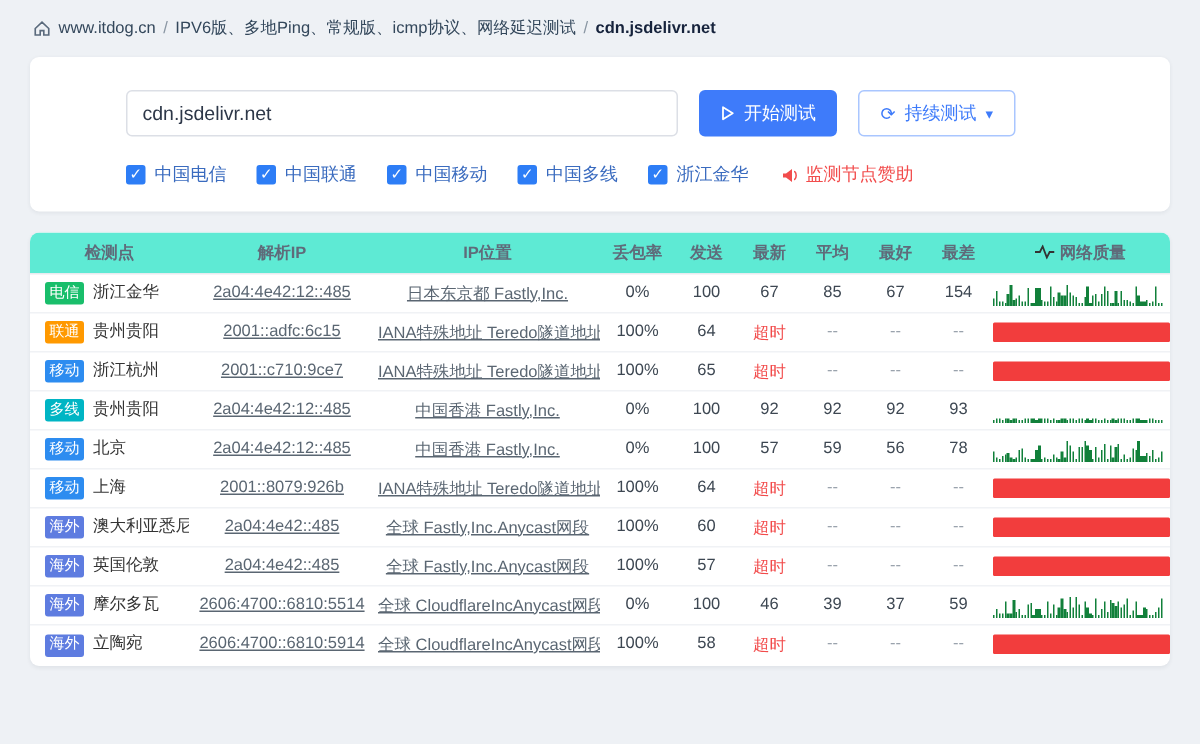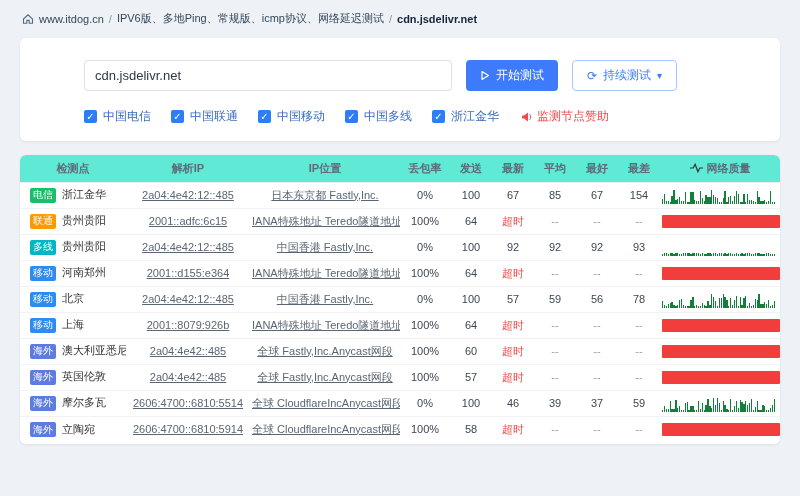--- a/index.html
+++ b/index.html
@@ -262,20 +262,34 @@
           <td>64</td>
           <td class="timeout">超时</td>
           <td class="dash">--</td>
           <td class="dash">--</td>
           <td class="dash">--</td>
           <td>
             <div class="redbar"></div>
           </td>
         </tr>
         <tr>
+          <td class="node-cell"><span class="badge" style="background:#2d8cf0">移动</span><span class="nodename">浙江杭州</span></td>
+          <td class="ip">2001::c710:9ce7</td>
+          <td class="loc">IANA特殊地址 Teredo隧道地址</td>
+          <td>100%</td>
+          <td>65</td>
+          <td class="timeout">超时</td>
+          <td class="dash">--</td>
+          <td class="dash">--</td>
+          <td class="dash">--</td>
+          <td>
+            <div class="redbar"></div>
+          </td>
+        </tr>
+        <tr>
           <td class="node-cell"><span class="badge" style="background:#00b5c4">多线</span><span class="nodename">贵州贵阳</span></td>
           <td class="ip">2a04:4e42:12::485</td>
           <td class="loc">中国香港 Fastly,Inc.</td>
           <td>0%</td>
           <td>100</td>
           <td>92</td>
           <td>92</td>
           <td>92</td>
           <td>93</td>
           <td>
@@ -337,34 +351,20 @@
               <i style="height:2px"></i>
               <i style="height:3px"></i>
               <i style="height:3px"></i>
               <i style="height:2px"></i>
               <i style="height:2px"></i>
               <i style="height:2px"></i>
             </div>
           </td>
         </tr>
         <tr>
-          <td class="node-cell"><span class="badge" style="background:#2d8cf0">移动</span><span class="nodename">河南郑州</span></td>
-          <td class="ip">2001::d155:e364</td>
-          <td class="loc">IANA特殊地址 Teredo隧道地址</td>
-          <td>100%</td>
-          <td>64</td>
-          <td class="timeout">超时</td>
-          <td class="dash">--</td>
-          <td class="dash">--</td>
-          <td class="dash">--</td>
-          <td>
-            <div class="redbar"></div>
-          </td>
-        </tr>
-        <tr>
           <td class="node-cell"><span class="badge" style="background:#2d8cf0">移动</span><span class="nodename">北京</span></td>
           <td class="ip">2a04:4e42:12::485</td>
           <td class="loc">中国香港 Fastly,Inc.</td>
           <td>0%</td>
           <td>100</td>
           <td>57</td>
           <td>59</td>
           <td>56</td>
           <td>78</td>
           <td>

